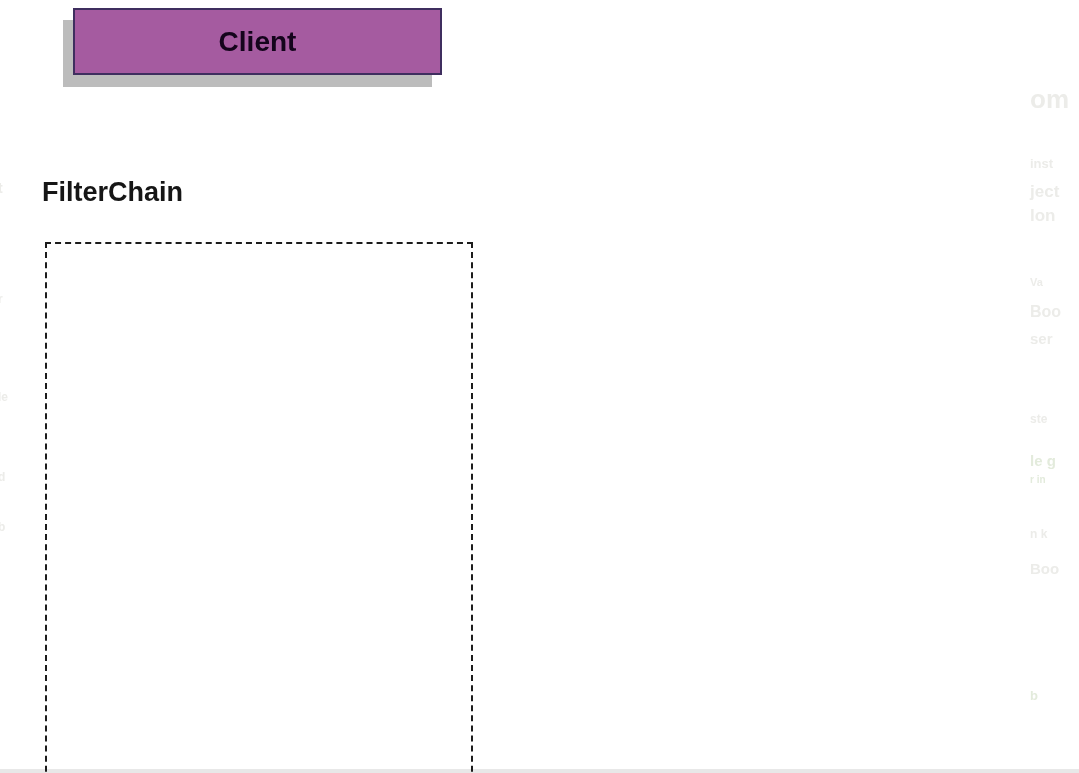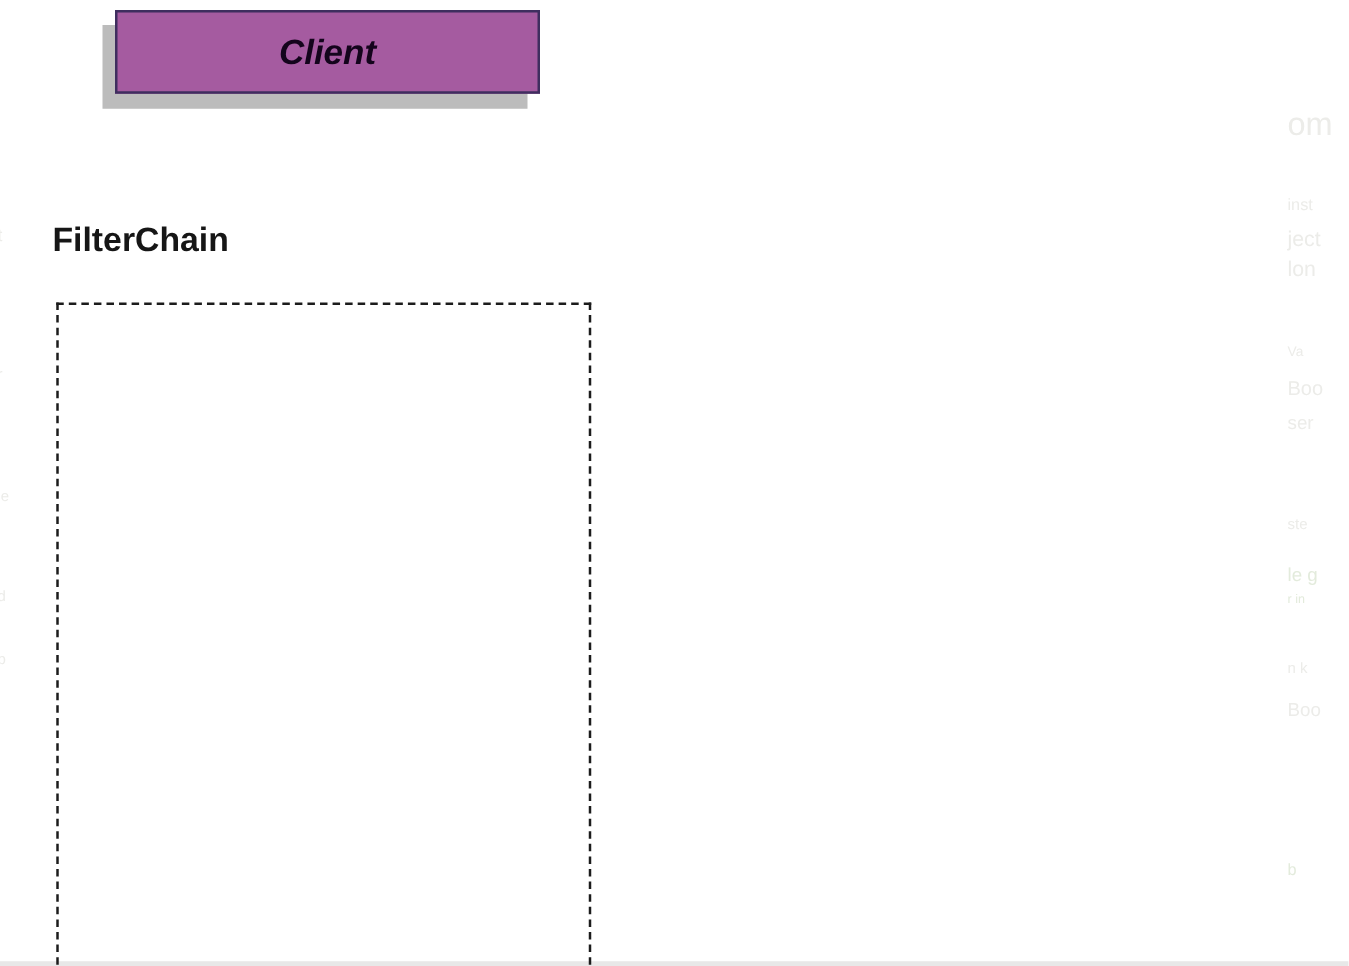--- a/index.html
+++ b/index.html
@@ -29,21 +29,21 @@
     position:absolute; border:2px dashed #1c1c1c; box-sizing:border-box; background:transparent;
   }
   .bottom-divider{
     position:absolute; left:0; right:0; bottom:0; height:4px; background:var(--divider);
   }
   
   .ghost-col{ position:absolute; top:0; bottom:0; z-index:0; }
   .ghost-col.right{ left:1028px; width:51px; }
   .ghost-col.left{ left:-4px; width:20px; }
   .ghost{
-    position:absolute; left:2px; white-space:nowrap; font-weight:normal;
+    position:absolute; left:2px; white-space:nowrap; font-weight:bold;
     color:var(--ghost); user-select:none;
   }
   .ghost.green{ color:var(--ghost-green); }
   .fg{ position:relative; z-index:1; }
 </style>
 </head>
 <body>
 
 <div class="canvas">
 
@@ -63,21 +63,21 @@
       <span class="ghost green" style="top: 688px; font-size: 13px;">b</span>
     </div>
   <div class="ghost-col left">
       <span class="ghost" style="top: 180px; font-size: 14px;">t</span>
       <span class="ghost" style="top: 292px; font-size: 12px;">r</span>
       <span class="ghost" style="top: 390px; font-size: 12px;">le</span>
       <span class="ghost" style="top: 470px; font-size: 12px;">d</span>
       <span class="ghost" style="top: 520px; font-size: 12px;">b</span>
     </div>
 
-  <div class="node purple fg" style="left:92px; top:8px; width:340px; height:67px;font-style:italic;">
+  <div class="node purple fg" style="left:73px; top:8px; width:369px; height:67px;">
     <span>Client</span>
   </div>
 
   <div class="group-label fg" style="left:42px; top:110px;">FilterChain</div>
   <div class="dashed-box fg" style="left:45px; top:144px; width:428px; height:570px;"></div>
 
   <div class="bottom-divider"></div>
 
 </div>
 

